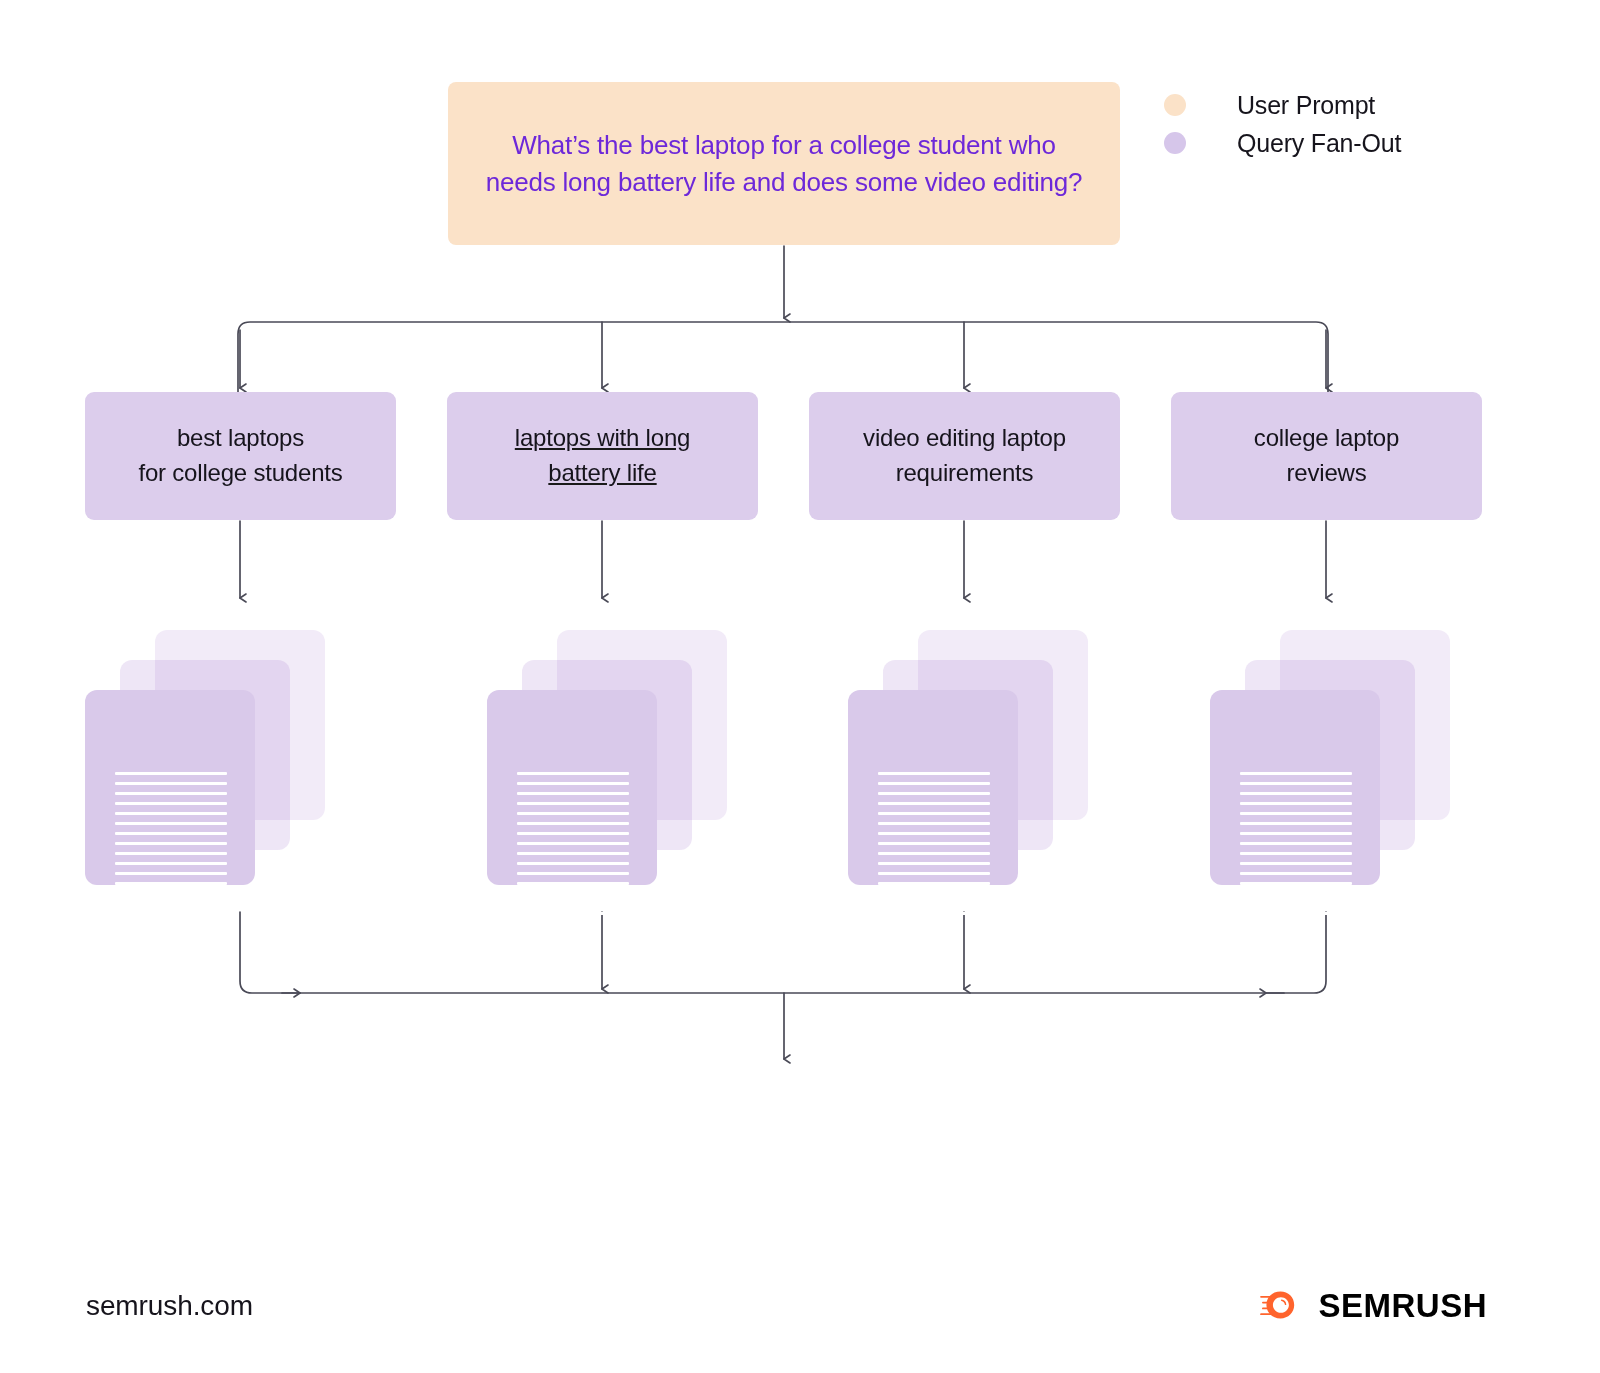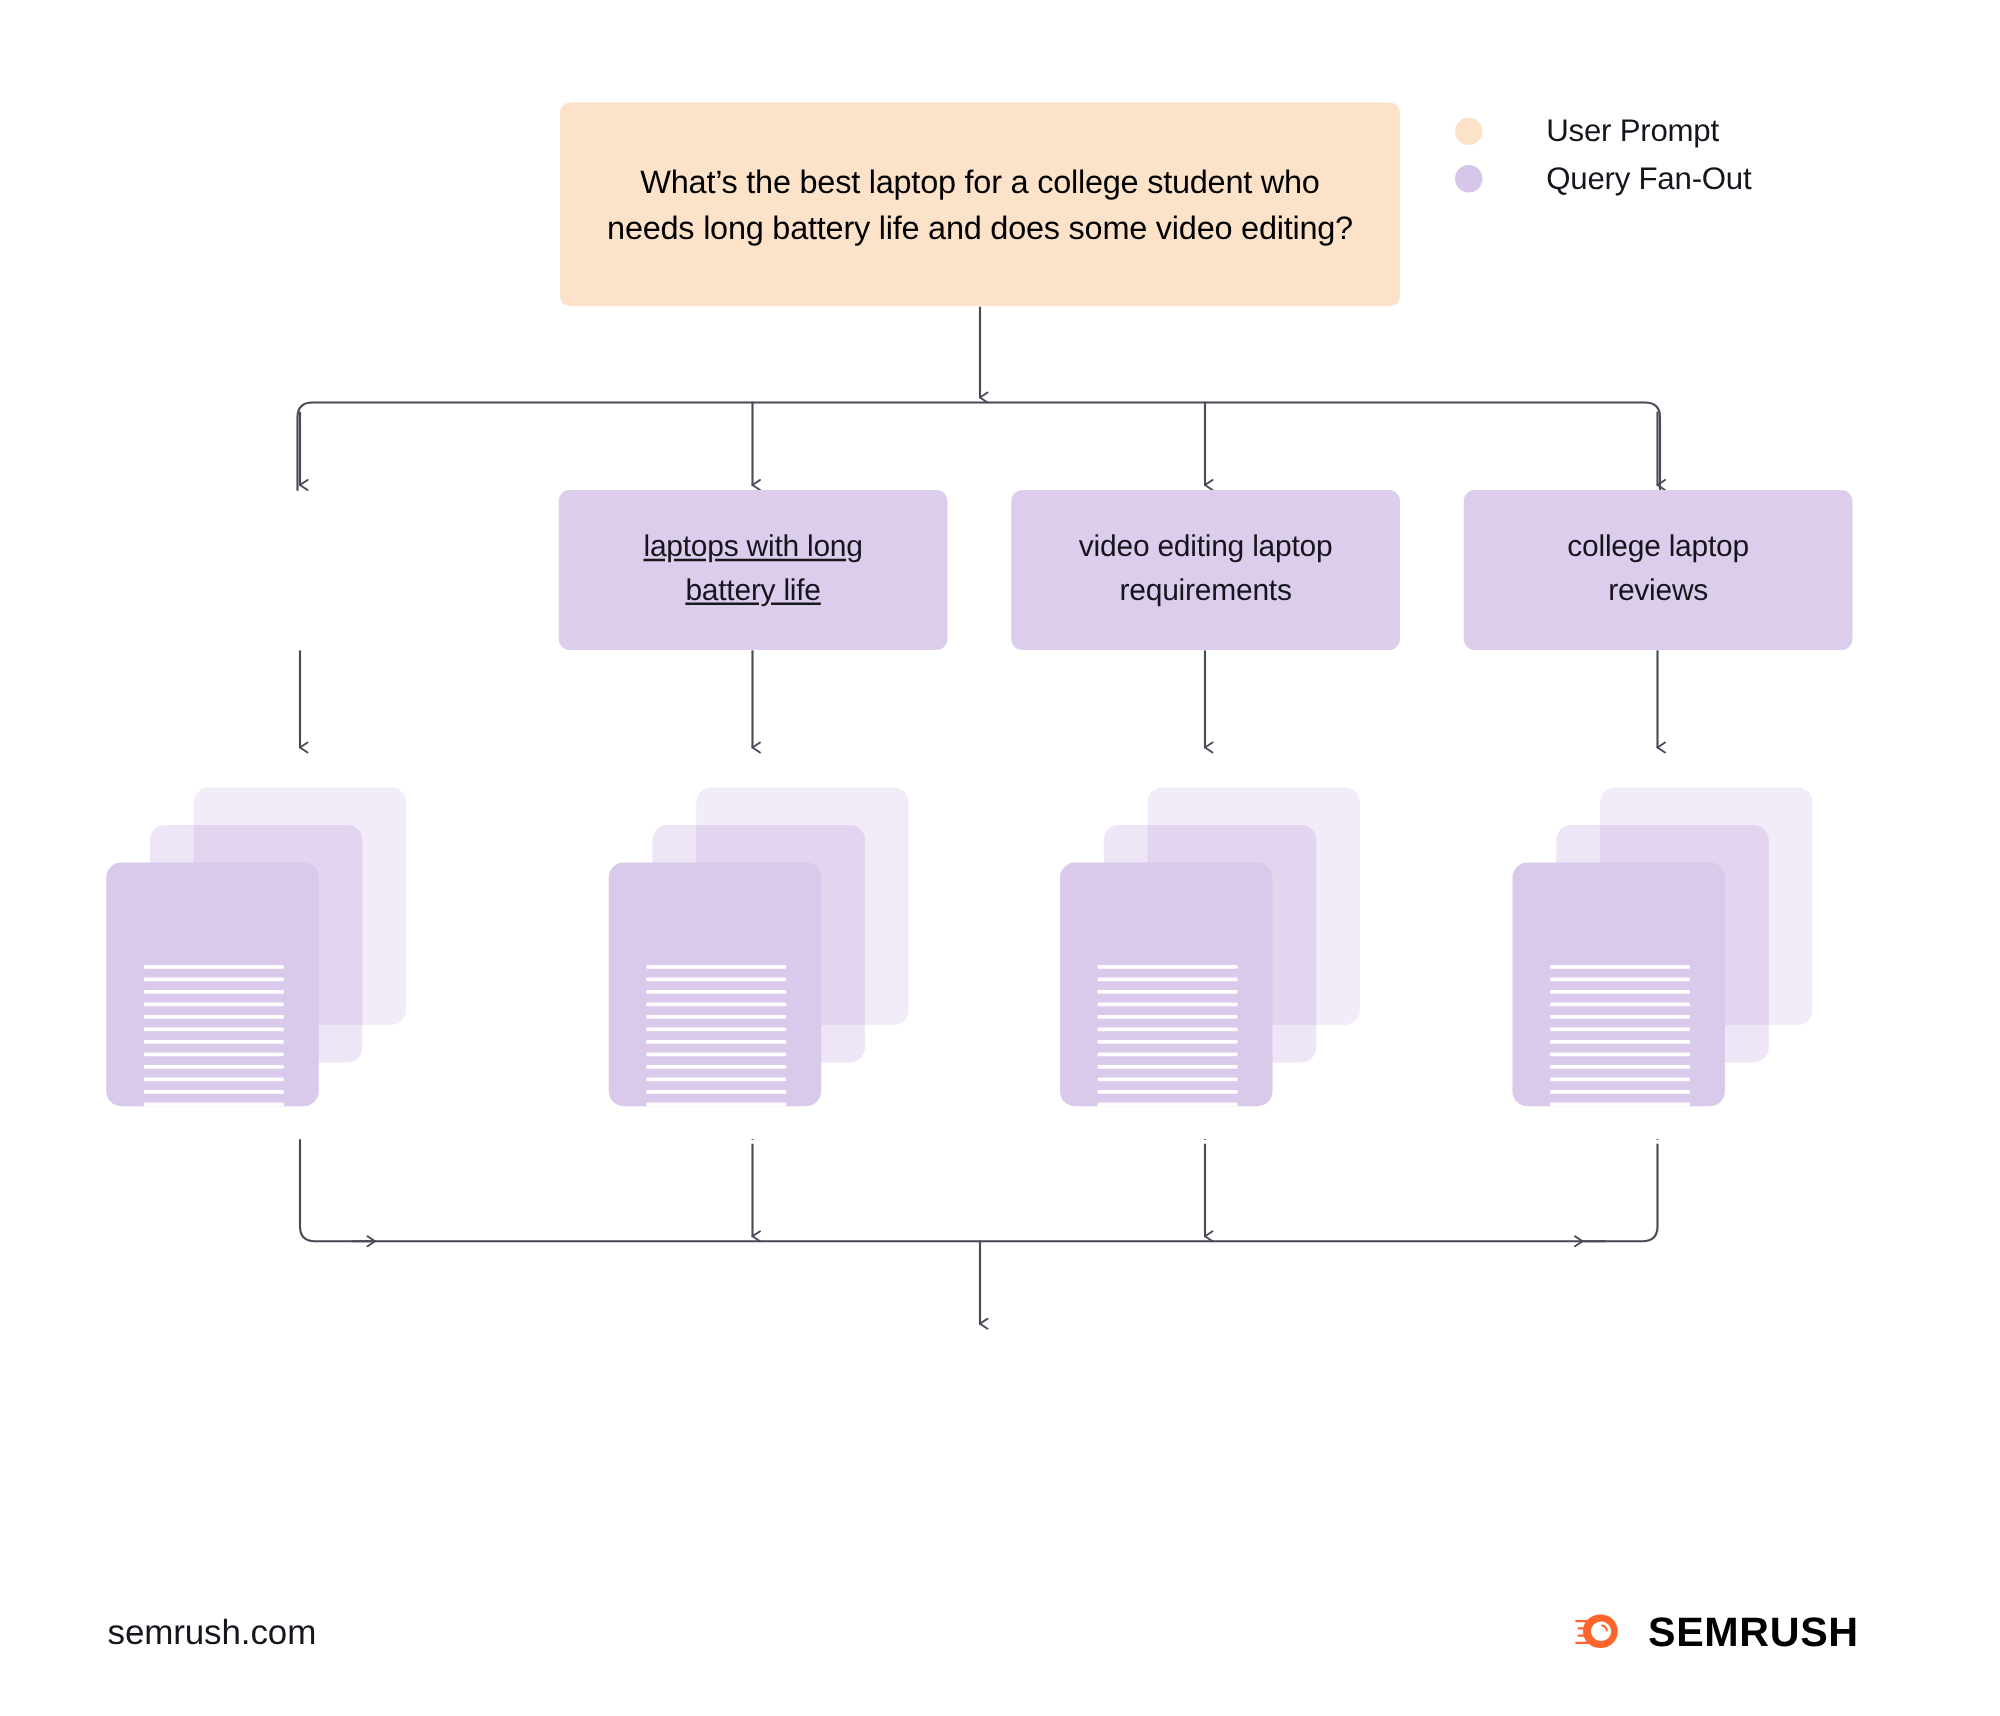--- a/index.html
+++ b/index.html
@@ -17,21 +17,21 @@
   #wires { position:absolute; left:0; top:0; width:1600px; height:1373px; pointer-events:none; }
 
   
   .prompt-box{
     position:absolute; left:448px; top:82px; width:672px; height:163px;
     background:#FBE2C8; border-radius:8px;
     display:flex; align-items:center; justify-content:center;
     box-sizing:border-box; padding:0 34px;
   }
   .prompt-text{
-    font-size:26px; line-height:1.42; text-align:center; color:#000000;
+    font-size:26px; line-height:1.42; text-align:center; color:#6d28d9;
     letter-spacing:-0.2px;
   }
 
   
   .legend{ position:absolute; left:1164px; top:86px; }
   .legend-row{ display:flex; align-items:center; height:38px;gap:35px; }
   .legend-dot{ width:22px; height:22px; border-radius:50%; margin-right:16px; flex:none; }
   .legend-label{ font-size:25px; color:#16141c; letter-spacing:-0.2px; white-space:nowrap; }
 
   
@@ -142,20 +142,24 @@
     <div class="legend-row">
       <span class="legend-dot" style="background:#FBE2C8"></span>
       <span class="legend-label">User Prompt</span>
     </div>
     <div class="legend-row">
       <span class="legend-dot" style="background:#D6C6EA"></span>
       <span class="legend-label">Query Fan-Out</span>
     </div>
   </div>
 
+  <div class="qbox qbox-0">
+    <div class="qbox-text">best laptops
+for college students</div>
+  </div>
   <div class="qbox qbox-1">
     <div class="qbox-text">laptops with long
 battery life</div>
   </div>
   <div class="qbox qbox-2">
     <div class="qbox-text">video editing laptop
 requirements</div>
   </div>
   <div class="qbox qbox-3">
     <div class="qbox-text">college laptop

